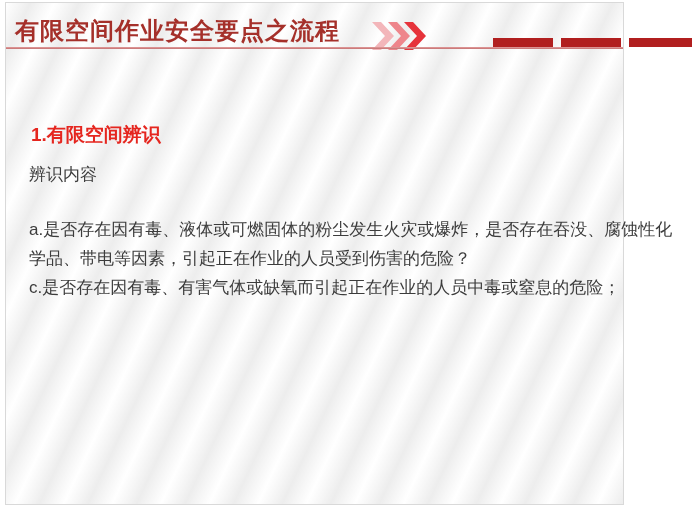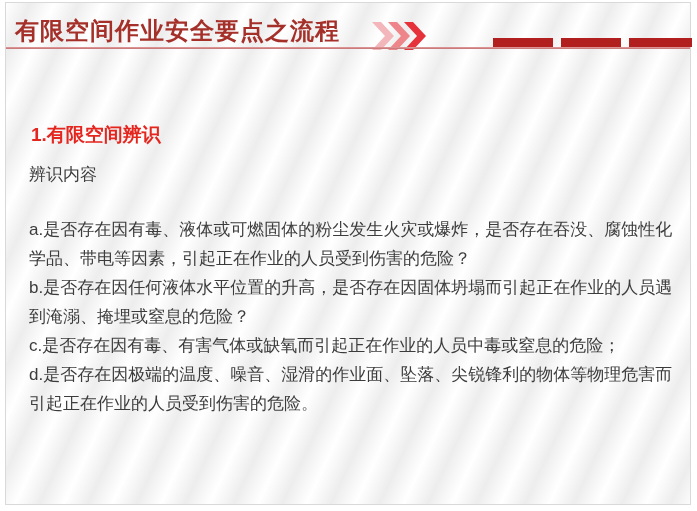--- a/index.html
+++ b/index.html
@@ -12,21 +12,21 @@
     position: relative;
     width: 697px;
     height: 511px;
     background: #ffffff;
     overflow: hidden;
   }
   .card {
     position: absolute;
     left: 5px;
     top: 2px;
-    width: 686px;
+    width: 619px;
     height: 503px;
     box-sizing: border-box;
     border: 1px solid #d9d9d9;
     background:
       repeating-linear-gradient(115deg,
         #ffffff 0px,
         #f7f7f7 10px,
         #ededed 22px,
         #f7f7f7 34px,
         #ffffff 44px);
@@ -108,20 +108,18 @@
     <div class="divider-line"></div>
     <div class="accent-bar b1"></div>
     <div class="accent-bar b2"></div>
     <div class="accent-bar b3"></div>
 
     <div class="content">
       <h2 class="section-heading">1.有限空间辨识</h2>
       <div class="section-subtitle">辨识内容</div>
       <div class="points">
         <p>a.是否存在因有毒、液体或可燃固体的粉尘发生火灾或爆炸，是否存在吞没、腐蚀性化学品、带电等因素，引起正在作业的人员受到伤害的危险？</p>
-        <p>b.是否存在因任何液体水平位置的升高，是否存在因固体坍塌而引起正在作业的人员遇到淹溺、掩埋或窒息的危险？</p>
         <p>c.是否存在因有毒、有害气体或缺氧而引起正在作业的人员中毒或窒息的危险；</p>
-        <p>d.是否存在因极端的温度、噪音、湿滑的作业面、坠落、尖锐锋利的物体等物理危害而引起正在作业的人员受到伤害的危险。</p>
       </div>
     </div>
 
   </div>
 </div>
 
 </body></html>

